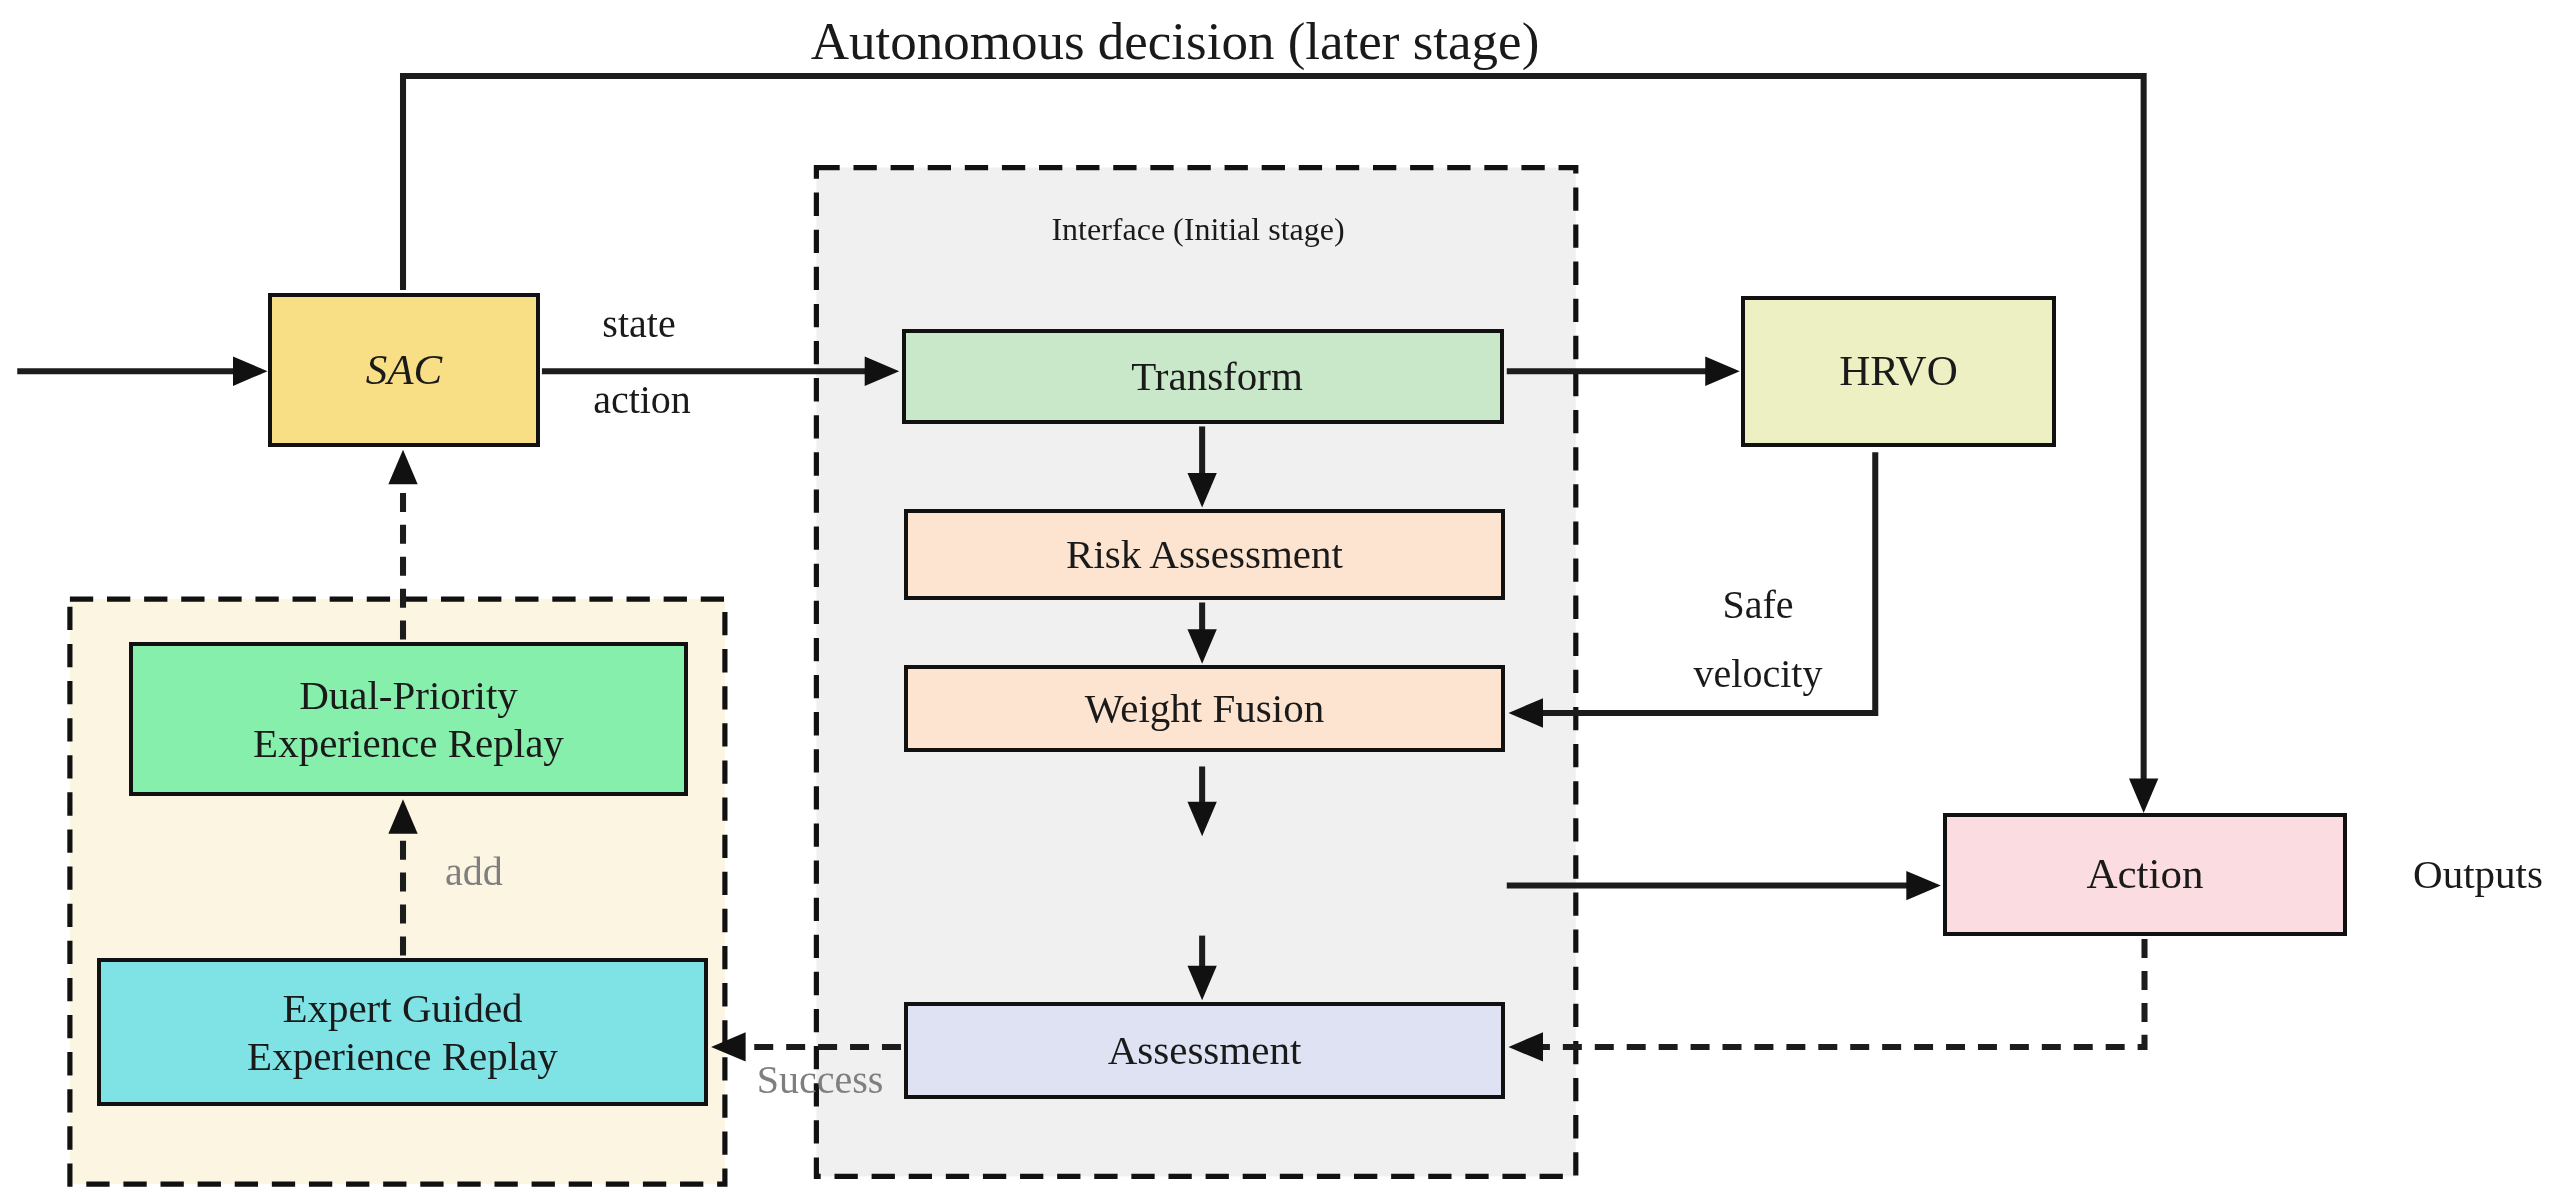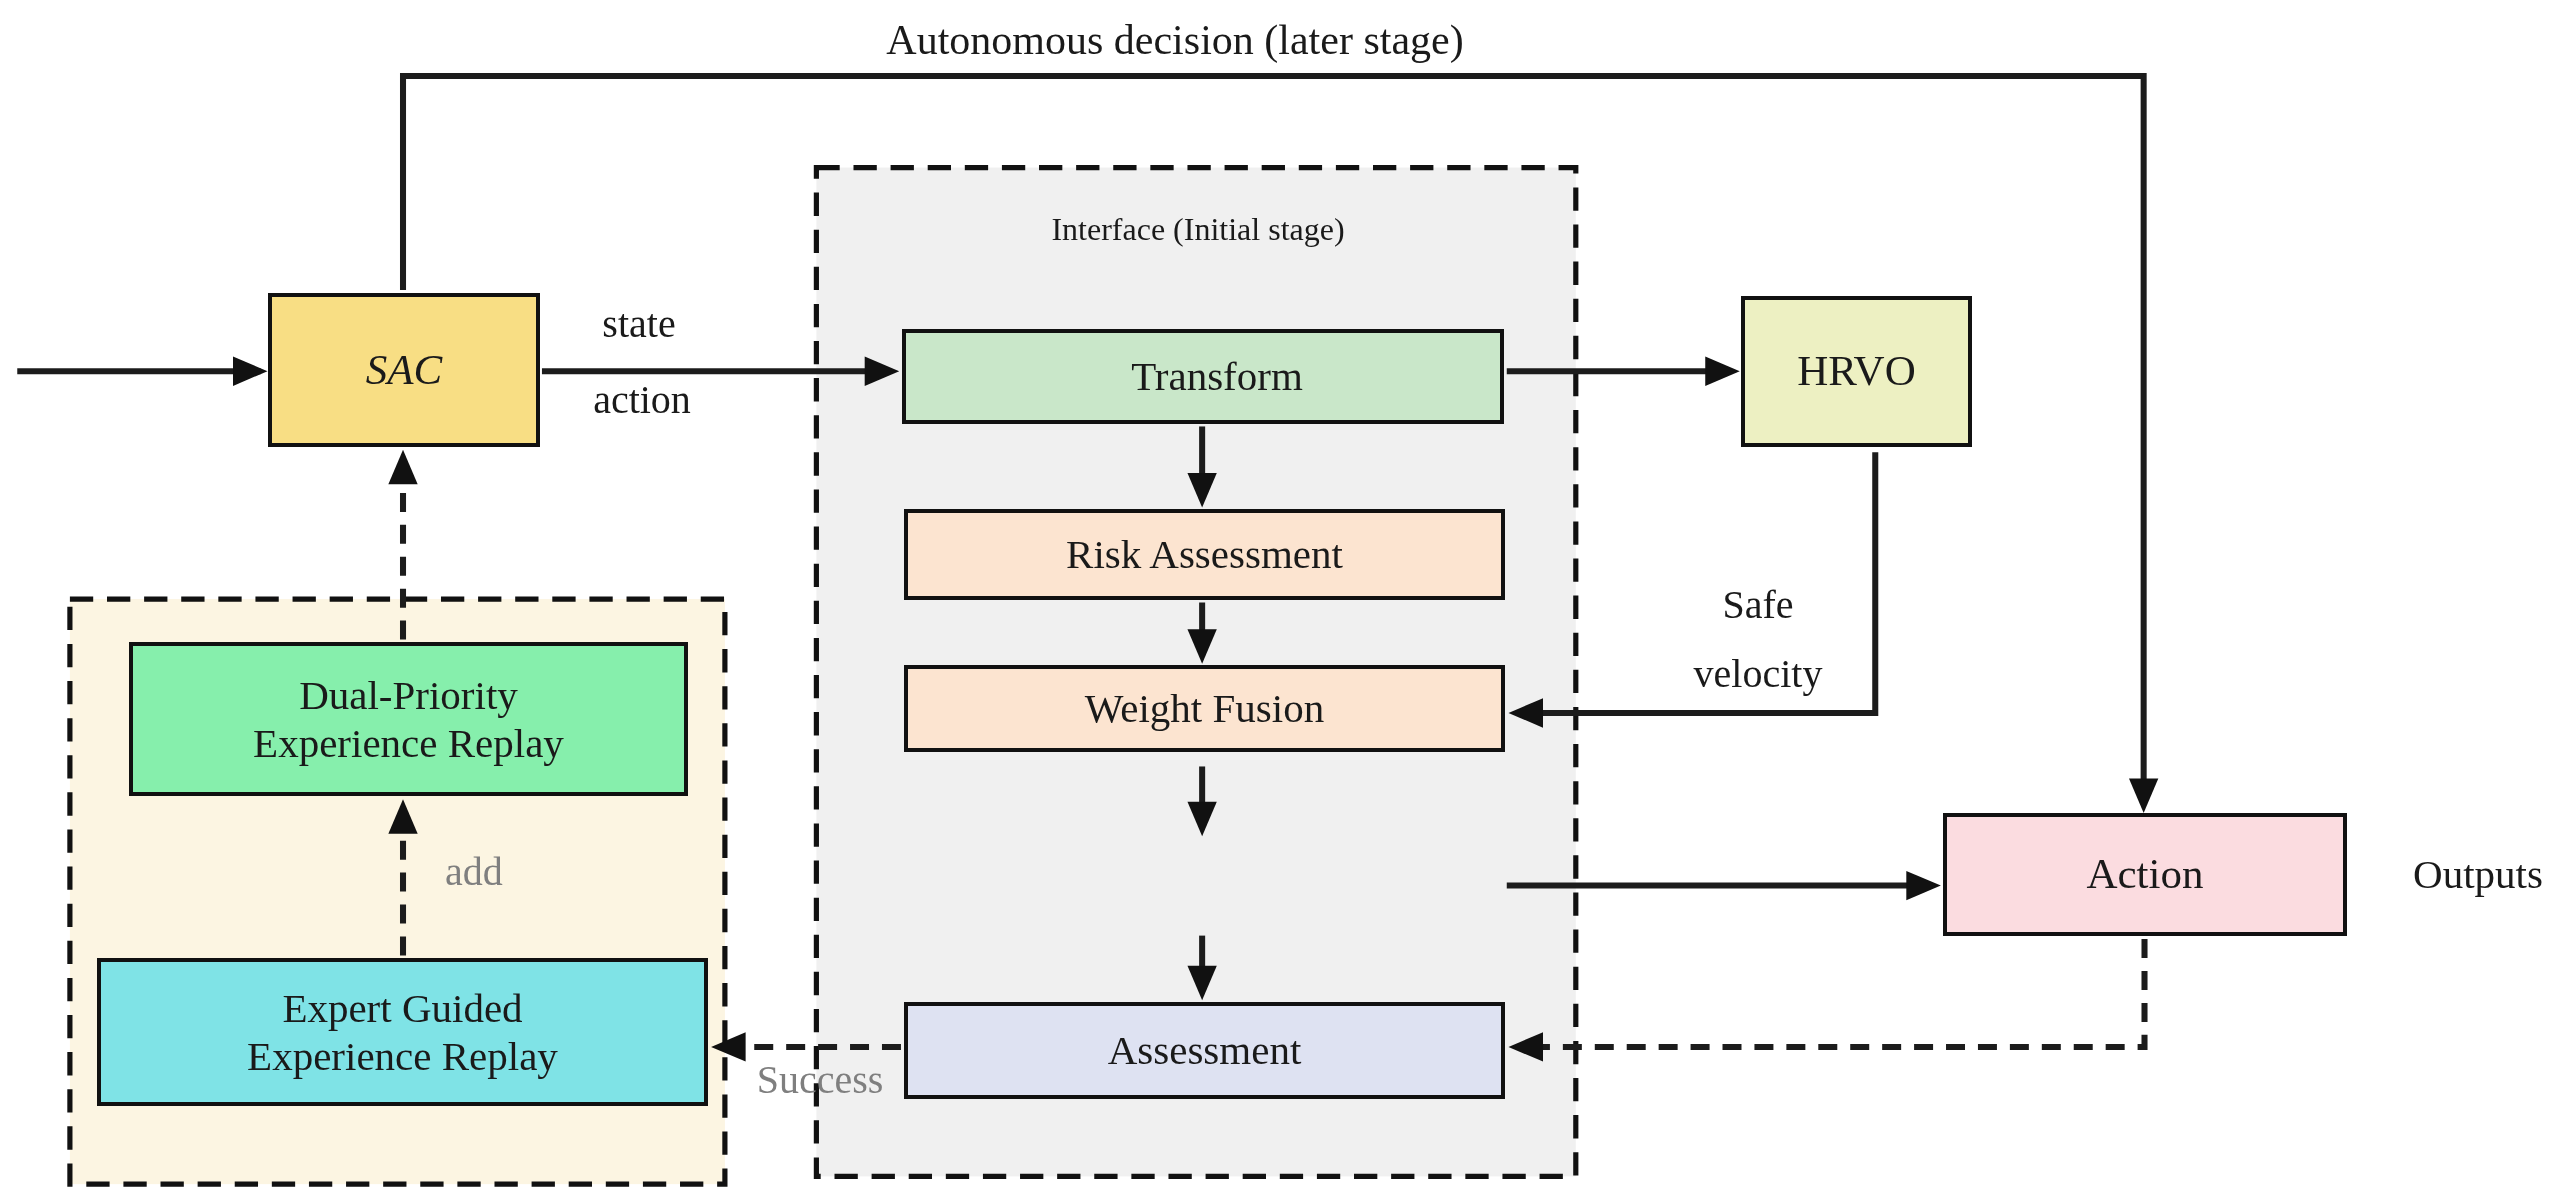--- a/index.html
+++ b/index.html
@@ -44,26 +44,26 @@
   .lbl.gray { color: #7f7f7f; }
   .lbl.title { font-size: 32px; }
   .lbl span { display: block; }
   
   .n-sac        { left: 268px;  top: 293px;  width: 272px; height: 154px; font-size: 43px; font-style: italic; }
   .n-transform  { left: 902px; top: 329px;  width: 602px; height: 95px; }
   .n-risk       { left: 904px; top: 509px;  width: 601px; height: 91px; }
   .n-weight     { left: 904px; top: 665px;  width: 601px; height: 87px; }
   .n-blend      { left: 904px; top: 838px;  width: 601px; height: 95px; }
   .n-assessment { left: 904px; top: 1002px; width: 601px; height: 97px; }
-  .n-hrvo       { left: 1741px; top: 296px;  width: 231px; height: 151px; font-size: 43px; }
+  .n-hrvo       { left: 1741px; top: 296px;  width: 315px; height: 151px; font-size: 43px; }
   .n-action     { left: 1943px; top: 813px;  width: 404px; height: 123px; font-size: 43px; }
   .n-dual       { left: 129px;  top: 642px;  width: 559px; height: 154px; }
   .n-expert     { left: 97px;  top: 958px; width: 611px; height: 148px; }
   
-  .l-top      { left: 1175px; top: 41px;  font-size: 42px; }
+  .l-top      { left: 1175px; top: 41px;  font-size: 53px; }
   .l-iface    { left: 1198px; top: 230px; }
   .l-state    { left: 639px;  top: 324px; }
   .l-action   { left: 642px;  top: 400px; }
   .l-safe     { left: 1758px; top: 639px; line-height: 69px; }
   .l-outputs  { left: 2478px; top: 875px; font-size: 41px; }
   .l-add      { left: 474px;  top: 872px; }
   .l-success  { left: 820px;  top: 1080px; }
 </style>
 </head>
 <body>

